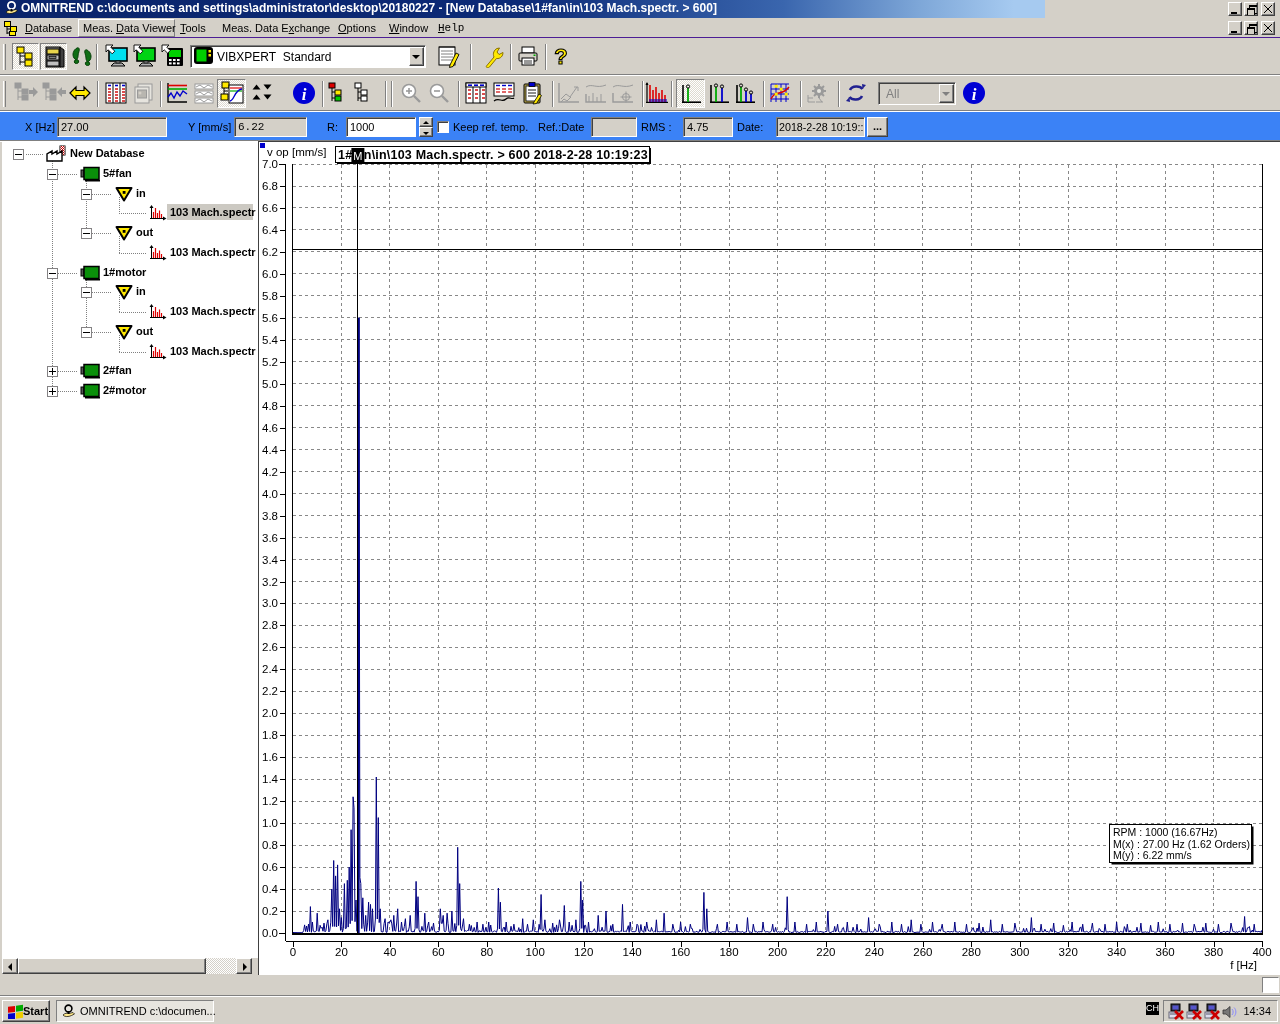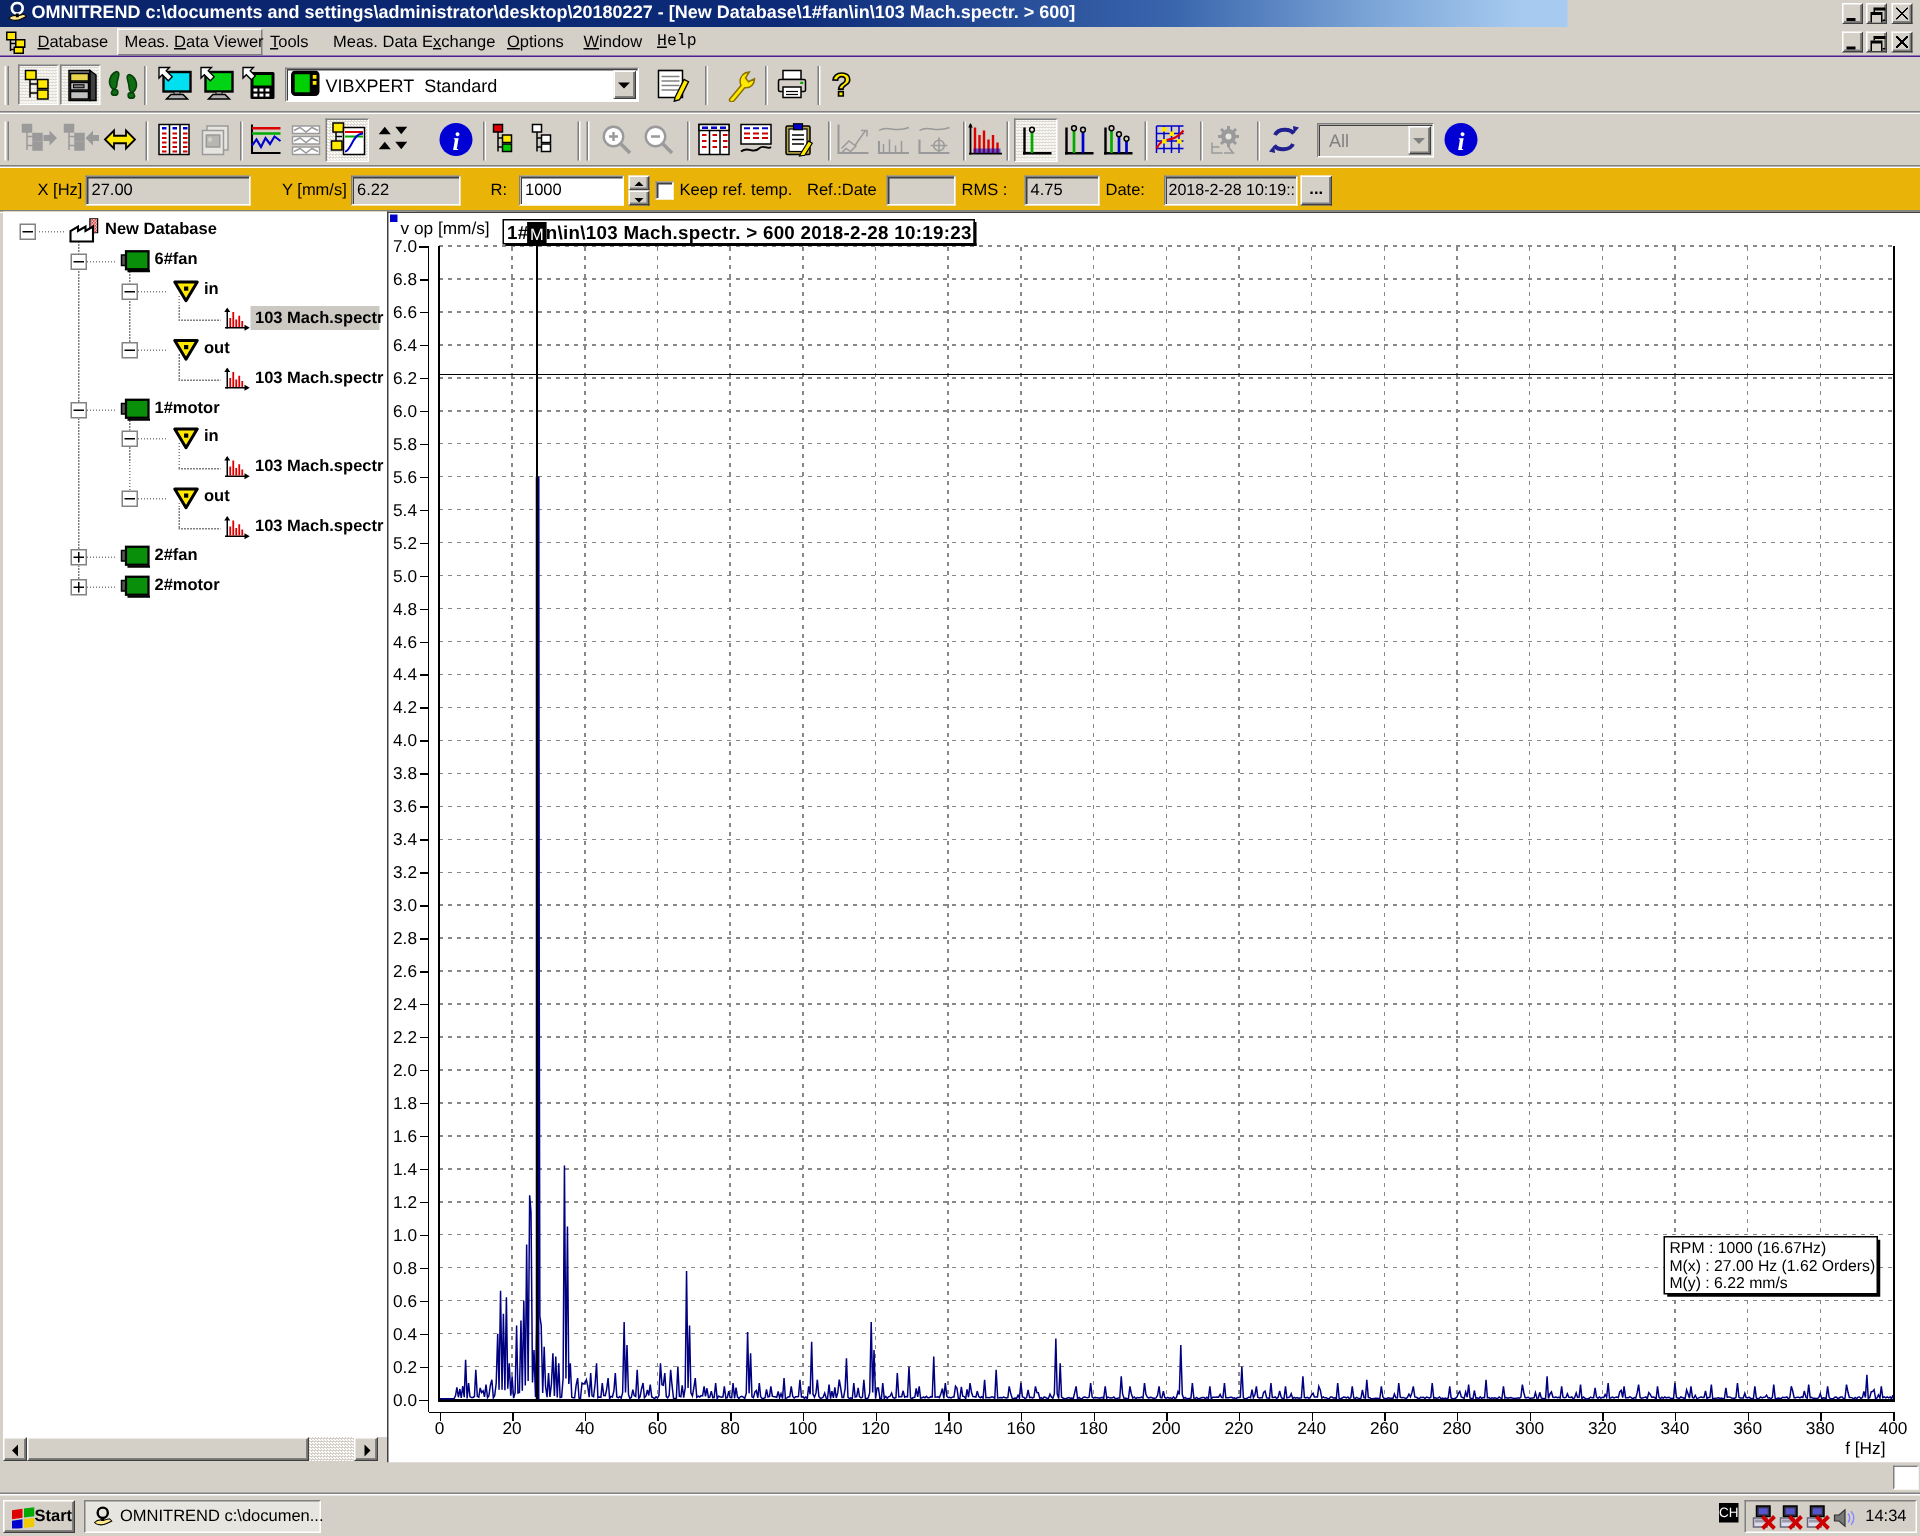--- a/index.html
+++ b/index.html
@@ -455,25 +455,25 @@
   <div class="sep" style="left:763px;top:5px;height:26px;"></div>
   <div class="sep" style="left:800px;top:5px;height:26px;"></div>
   <div class="sep" style="left:838px;top:5px;height:26px;"></div>
 
   <div class="abs sunken" style="left:878px;top:6px;width:78px;height:23px;"></div>
   <div class="lbl" style="left:886px;top:11px;font-size:12px;color:#808080;">All</div>
   <div class="abs btn3d" style="left:939px;top:8px;width:15px;height:19px;"></div>
   <div class="abs" style="left:942px;top:16px;width:0;height:0;border:4px solid transparent;border-top:4px solid #808080;"></div>
 </div>
 
-<div class="abs" style="left:0;top:112px;width:1280px;height:29px;background:#eab308;border-bottom:1px solid #808080;box-shadow:0 1px 0 #fff;">
+<div class="abs" style="left:0;top:112px;width:1280px;height:29px;background:#3b82f6;border-bottom:1px solid #808080;box-shadow:0 1px 0 #fff;">
   <div class="lbl" style="left:25px;top:9px;">X [Hz]</div>
   <div class="abs sunken" style="left:57px;top:5px;width:110px;height:20px;font-size:11px;padding:3px 0 0 3px;">27.00</div>
   <div class="lbl" style="left:188px;top:9px;">Y [mm/s]</div>
-  <div class="abs sunken" style="left:234px;top:5px;width:73px;height:20px;font-size:11px;padding:3px 0 0 3px;">6.22</div>
+  <div class="abs sunken" style="left:234px;top:5px;width:73px;height:20px;font-size:11px;padding:3px 0 0 3px;font-family:Liberation Mono, monospace;">6.22</div>
   <div class="lbl" style="left:327px;top:9px;">R:</div>
   <div class="abs sunkenw" style="left:346px;top:5px;width:70px;height:20px;font-size:11px;padding:3px 0 0 3px;">1000</div>
   <div class="abs btn3d" style="left:419px;top:5px;width:14px;height:10px;">
       <div style="position:absolute;left:3px;top:3px;width:0;height:0;border:3px solid transparent;border-bottom:3px solid #000;border-top:none;"></div>
     </div>
   <div class="abs btn3d" style="left:419px;top:15px;width:14px;height:10px;">
       <div style="position:absolute;left:3px;top:4px;width:0;height:0;border:3px solid transparent;border-top:3px solid #000;border-bottom:none;"></div>
     </div>
   <div class="abs sunkenw" style="left:437px;top:9px;width:12px;height:12px;"></div>
   <div class="lbl" style="left:453px;top:9px;">Keep ref. temp.</div>
@@ -631,21 +631,21 @@
       <path d="M14 11.5 L17.5 13.5 L14 15.5 Z" fill="#000"></path>
       <g stroke="#d00" stroke-width="1.2">
         <line x1="4.5" y1="13" x2="4.5" y2="7"></line>
         <line x1="6.5" y1="13" x2="6.5" y2="3"></line>
         <line x1="8.5" y1="13" x2="8.5" y2="8"></line>
         <line x1="10.5" y1="13" x2="10.5" y2="5.5"></line>
         <line x1="12.5" y1="13" x2="12.5" y2="9"></line>
       </g>
     </svg>
     <div class="abs" style="left:68px;top:6px;font-size:11px;white-space:nowrap;">New Database</div>
-    <div class="abs" style="left:101px;top:26px;font-size:11px;white-space:nowrap;">6#fan</div>
+    <div class="abs" style="left:101px;top:26px;font-size:11px;white-space:nowrap;">5#fan</div>
     <div class="abs" style="left:134px;top:46px;font-size:11px;white-space:nowrap;">in</div>
     <div class="abs" style="left:168px;top:65px;font-size:11px;white-space:nowrap;">103 Mach.spectr</div>
     <div class="abs" style="left:134px;top:85px;font-size:11px;white-space:nowrap;">out</div>
     <div class="abs" style="left:168px;top:105px;font-size:11px;white-space:nowrap;">103 Mach.spectr</div>
     <div class="abs" style="left:101px;top:125px;font-size:11px;white-space:nowrap;">1#motor</div>
     <div class="abs" style="left:134px;top:144px;font-size:11px;white-space:nowrap;">in</div>
     <div class="abs" style="left:168px;top:164px;font-size:11px;white-space:nowrap;">103 Mach.spectr</div>
     <div class="abs" style="left:134px;top:184px;font-size:11px;white-space:nowrap;">out</div>
     <div class="abs" style="left:168px;top:204px;font-size:11px;white-space:nowrap;">103 Mach.spectr</div>
     <div class="abs" style="left:101px;top:223px;font-size:11px;white-space:nowrap;">2#fan</div>

